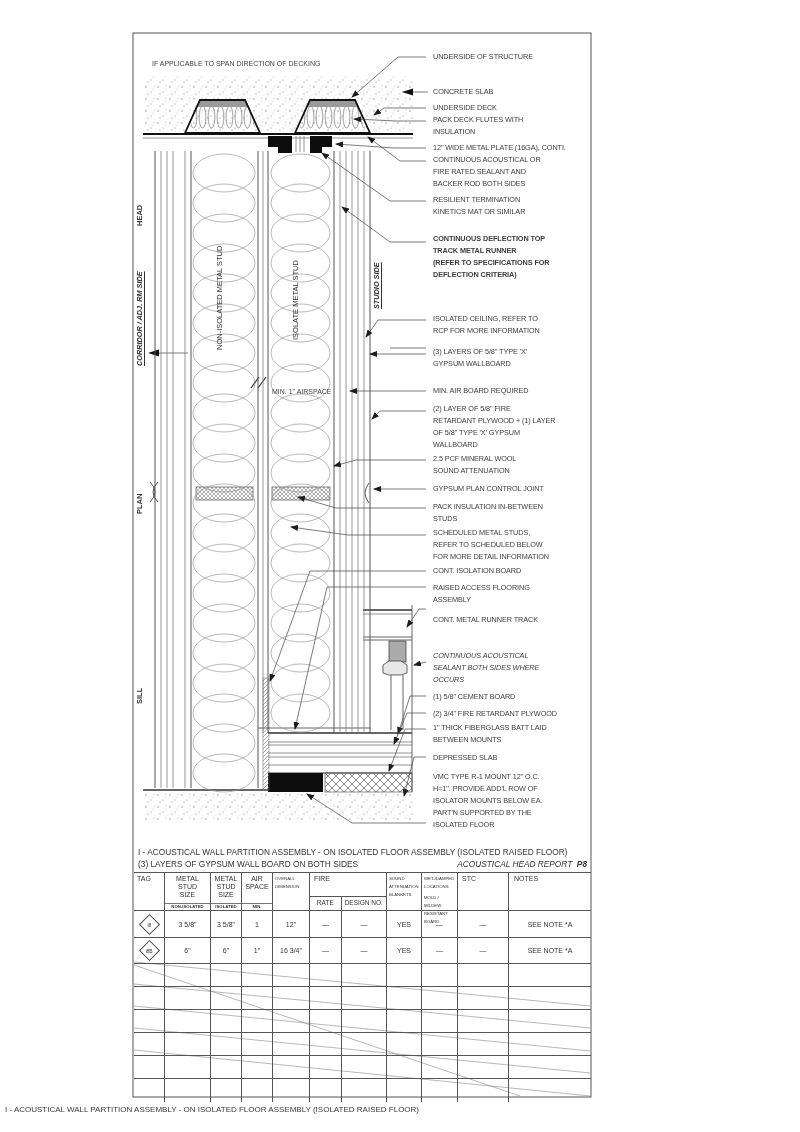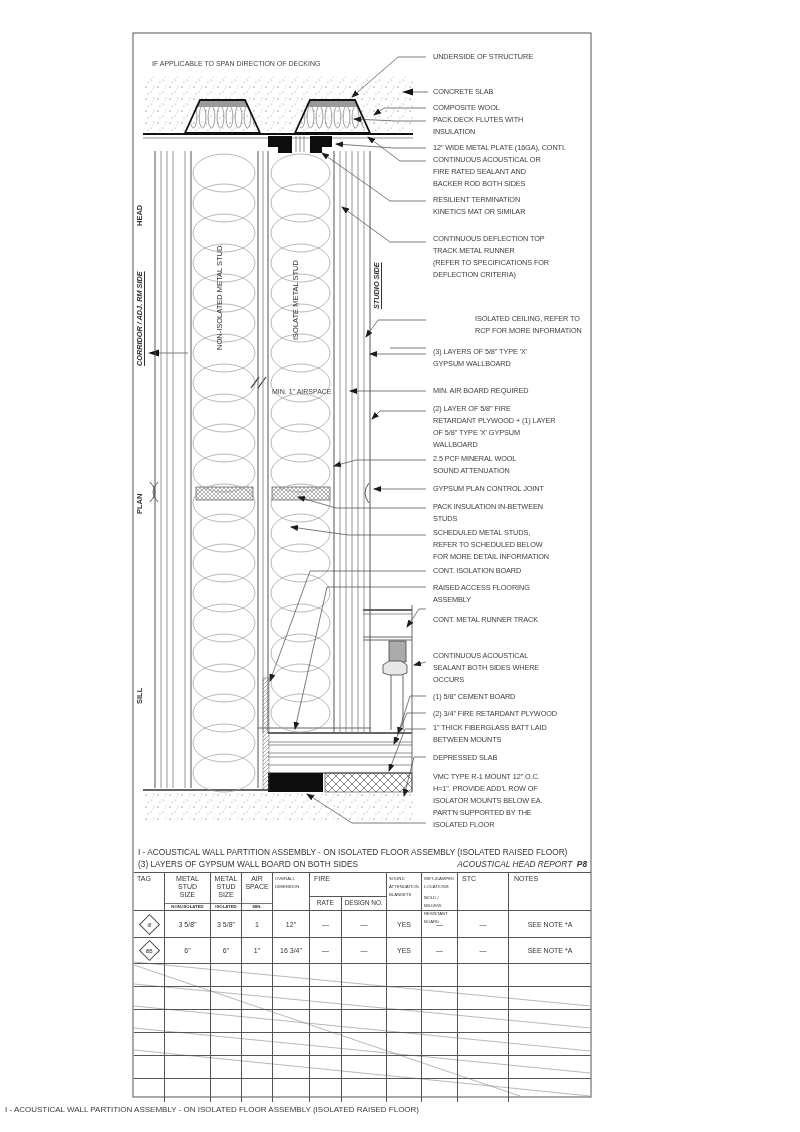--- a/index.html
+++ b/index.html
@@ -230,55 +230,55 @@
 <div class="txt vtext" style="left:135px;top:658px;height:46px;font-weight:bold;">SILL</div>
 
 <div class="txt vtext" style="left:215px;top:234px;height:116px;">NON-ISOLATED METAL STUD</div>
 <div class="txt vtext" style="left:291px;top:246px;height:94px;">ISOLATE METAL STUD</div>
 <div class="txt vtext vital" style="left:372px;top:251px;height:58px;">STUDIO SIDE</div>
 <div class="txt note" style="left:272px;top:388px;">MIN. 1" AIRSPACE</div>
 
 <div id="callouts">
     <div class="txt callout" style="top: 51px;">UNDERSIDE OF STRUCTURE</div>
     <div class="txt callout" style="top: 86px;">CONCRETE SLAB</div>
-    <div class="txt callout" style="top: 102px;">COMPOSITE WOOL</div>
+    <div class="txt callout" style="top: 102px;">UNDERSIDE DECK</div>
     <div class="txt callout" style="top: 114px;">PACK DECK FLUTES WITH
 INSULATION</div>
     <div class="txt callout" style="top: 142px;">12" WIDE METAL PLATE (16GA), CONTI.</div>
     <div class="txt callout" style="top: 154px;">CONTINUOUS ACOUSTICAL OR
 FIRE RATED SEALANT AND
 BACKER ROD BOTH SIDES</div>
     <div class="txt callout" style="top: 194px;">RESILIENT TERMINATION
 KINETICS MAT OR SIMILAR</div>
-    <div class="txt callout" style="top: 233px;">CONTINUOUS DEFLECTION TOP
+    <div class="txt callout" style="top: 233px; font-weight: bold;">CONTINUOUS DEFLECTION TOP
 TRACK METAL RUNNER
 (REFER TO SPECIFICATIONS FOR
 DEFLECTION CRITERIA)</div>
-    <div class="txt callout" style="top: 313px; margin-left: 42px;">ISOLATED CEILING, REFER TO
+    <div class="txt callout" style="top: 313px;">ISOLATED CEILING, REFER TO
 RCP FOR MORE INFORMATION</div>
     <div class="txt callout" style="top: 346px;">(3) LAYERS OF 5/8" TYPE 'X'
 GYPSUM WALLBOARD</div>
     <div class="txt callout" style="top: 385px;">MIN. AIR BOARD REQUIRED</div>
     <div class="txt callout" style="top: 403px;">(2) LAYER OF 5/8" FIRE
 RETARDANT PLYWOOD + (1) LAYER
 OF 5/8" TYPE 'X' GYPSUM
 WALLBOARD</div>
     <div class="txt callout" style="top: 453px;">2.5 PCF MINERAL WOOL
 SOUND ATTENUATION</div>
     <div class="txt callout" style="top: 483px;">GYPSUM PLAN CONTROL JOINT</div>
     <div class="txt callout" style="top: 501px;">PACK INSULATION IN-BETWEEN
 STUDS</div>
     <div class="txt callout" style="top: 527px;">SCHEDULED METAL STUDS,
 REFER TO SCHEDULED BELOW
 FOR MORE DETAIL INFORMATION</div>
     <div class="txt callout" style="top: 565px;">CONT. ISOLATION BOARD</div>
     <div class="txt callout" style="top: 614px;">CONT. METAL RUNNER TRACK</div>
     <div class="txt callout" style="top: 582px;">RAISED ACCESS FLOORING
 ASSEMBLY</div>
-    <div class="txt callout" style="top: 650px;">CONTINUOUS ACOUSTICAL
+    <div class="txt callout" style="top: 650px; font-style: italic;">CONTINUOUS ACOUSTICAL
 SEALANT BOTH SIDES WHERE
 OCCURS</div>
     <div class="txt callout" style="top: 691px;">(1) 5/8" CEMENT BOARD</div>
     <div class="txt callout" style="top: 708px;">(2) 3/4" FIRE RETARDANT PLYWOOD</div>
     <div class="txt callout" style="top: 722px;">1" THICK FIBERGLASS BATT LAID
 BETWEEN MOUNTS</div>
     <div class="txt callout" style="top: 752px;">DEPRESSED SLAB</div>
     <div class="txt callout" style="top: 771px;">VMC TYPE R-1 MOUNT 12" O.C.
 H=1". PROVIDE ADD'L ROW OF
 ISOLATOR MOUNTS BELOW EA.

